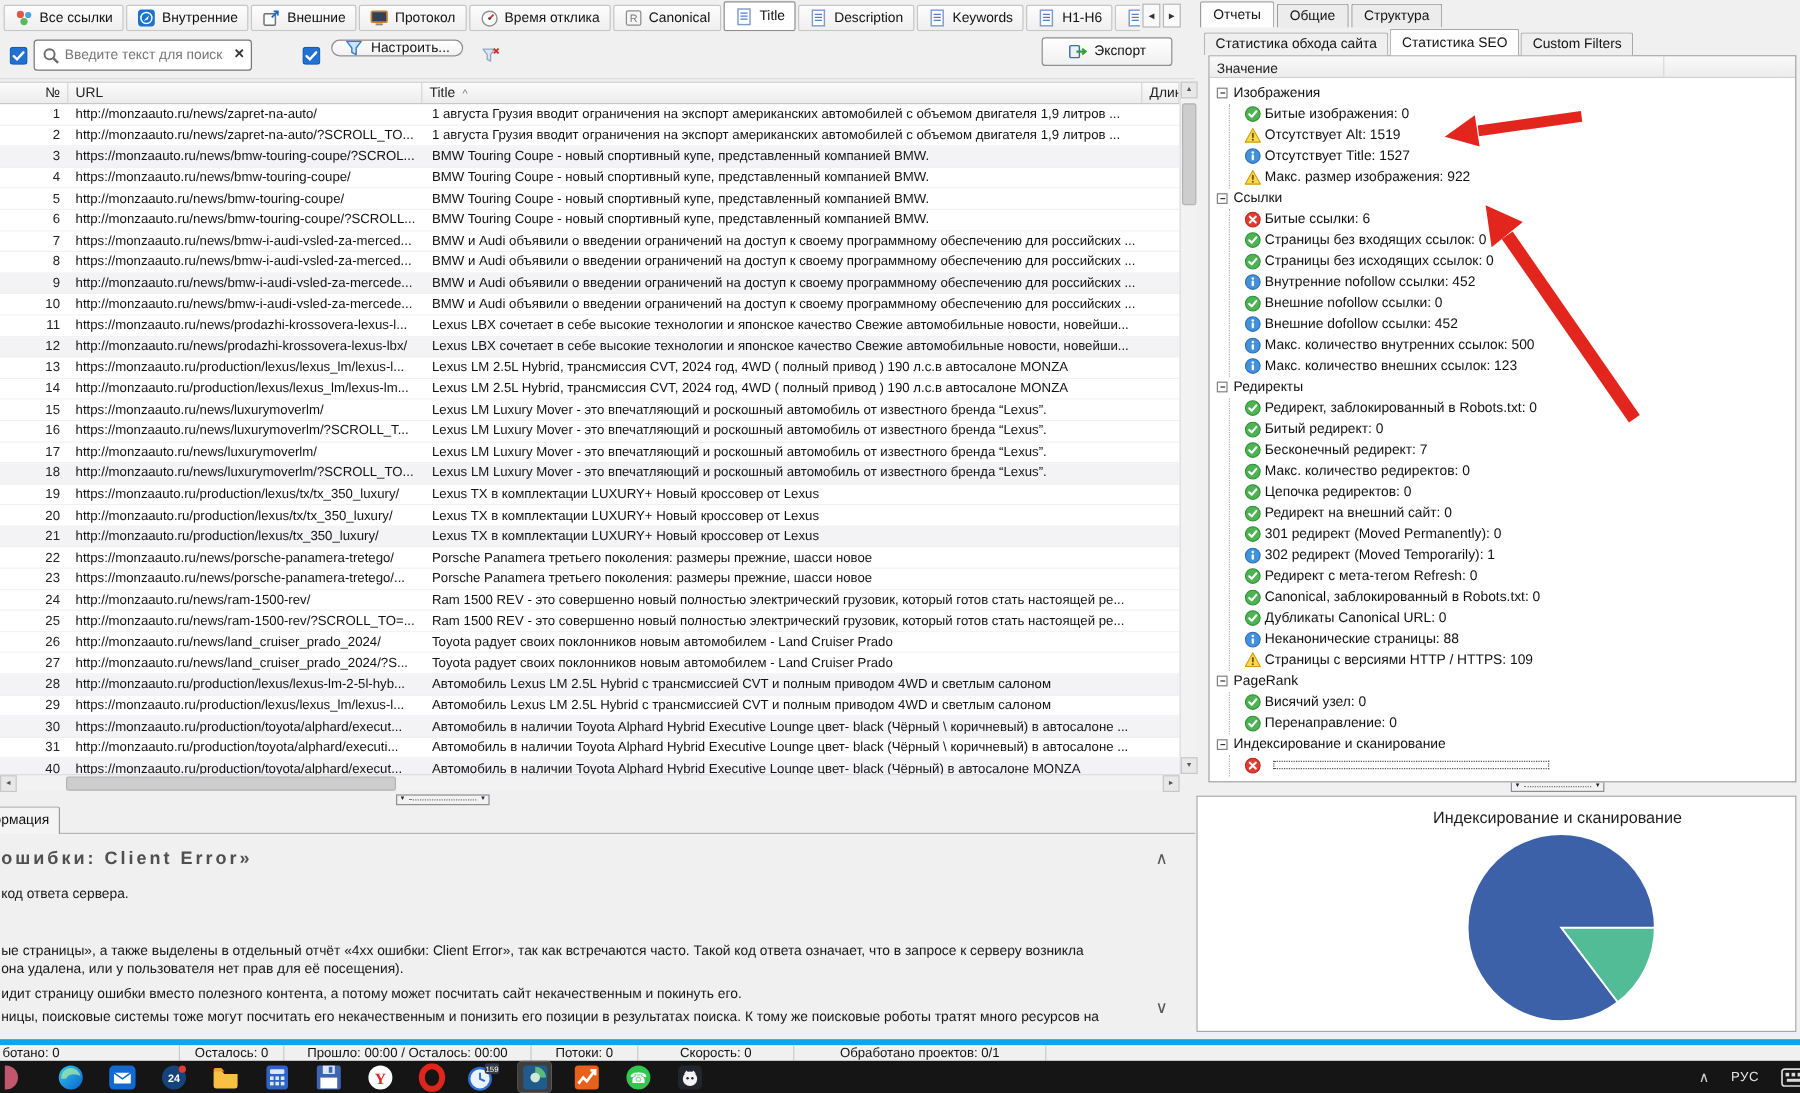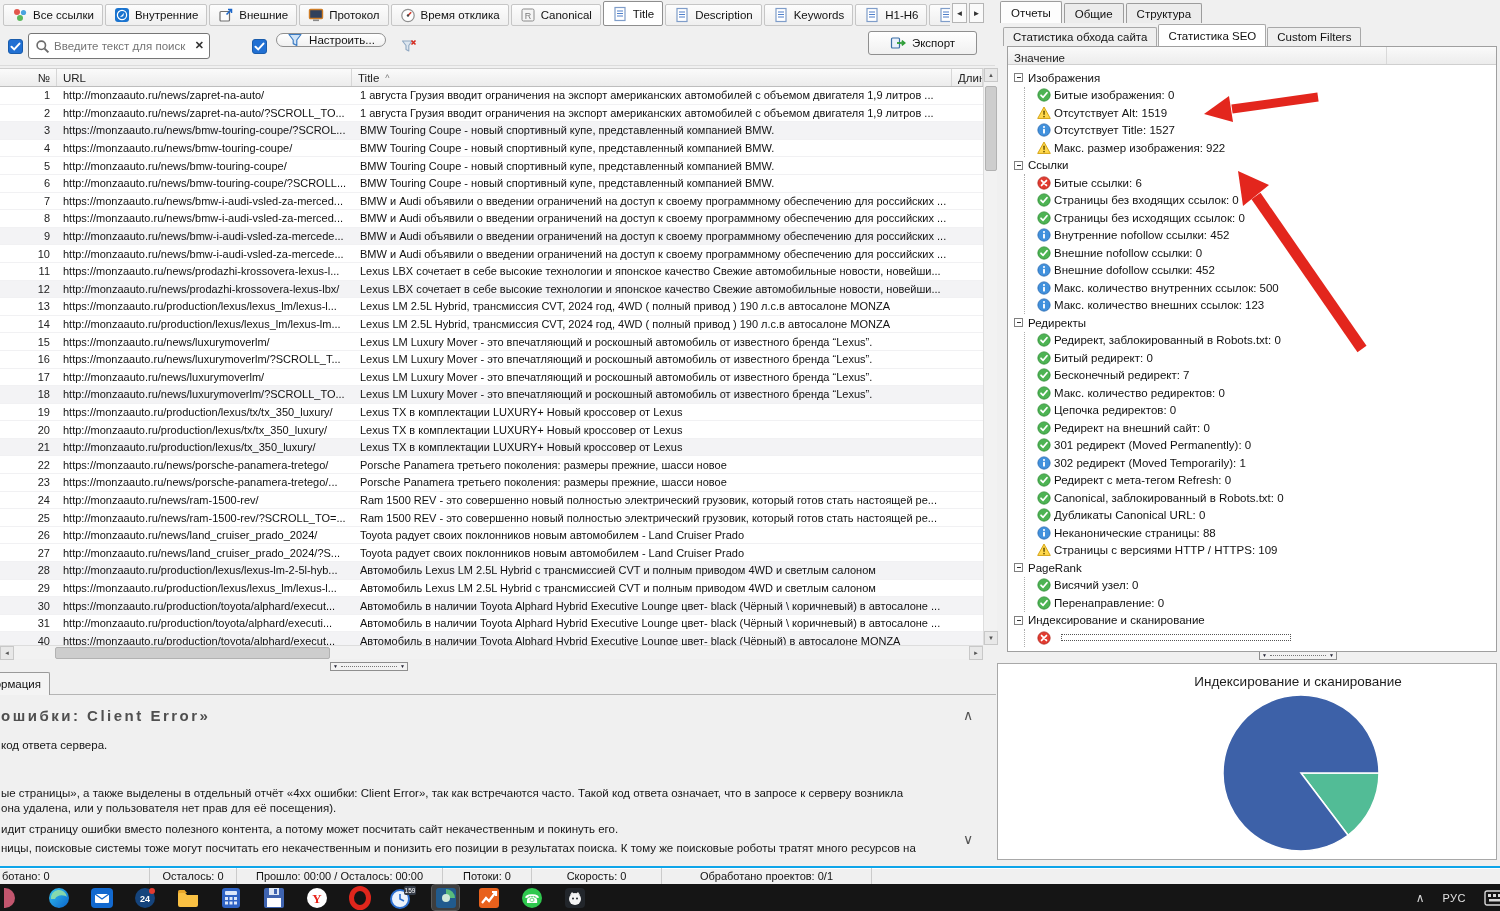--- a/index.html
+++ b/index.html
@@ -77,21 +77,21 @@
 .titem{display:flex;align-items:center;gap:3px;height:17.5px;padding-left:12px}
 .sicon{width:14px;height:14px;flex:0 0 14px}
 .marquee{width:230px;height:7px;border:1px dotted #555;margin-left:4px}
 
 #chart-panel{position:absolute;left:997px;top:663px;width:500px;height:197px;background:#fff;border:1px solid #a8a8a8}
 #chart-title{position:absolute;left:100px;top:10px;width:400px;text-align:center;font-size:13.5px;color:#1d1d1d}
 #pie{position:absolute;left:218px;top:24px}
 
 #arrows{position:absolute;left:0;top:0;pointer-events:none;z-index:40}
 
-#statusbar{position:absolute;left:0;top:866px;width:1500px;height:18px;background:#f0f0f0;border-top:2px solid #0ea5e9;box-shadow:inset 0 1px 0 #fff;display:flex;font-size:11px;color:#111}
+#statusbar{position:absolute;left:0;top:866px;width:1500px;height:18px;background:#f0f0f0;border-top:5px solid #0ea5e9;box-shadow:inset 0 1px 0 #fff;display:flex;font-size:11px;color:#111}
 .sseg{display:flex;align-items:center;justify-content:center;border-right:1px solid #cbcbcb;height:100%;white-space:nowrap}
 .sseg0{width:150px;justify-content:flex-start;padding-left:2px}
 .sseg1{width:87px}.sseg2{width:206px}.sseg3{width:89px}.sseg4{width:130px}.sseg5{width:210px}.sseg6{flex:1;border-right:none}
 
 #taskbar{position:absolute;left:0;top:884px;width:1500px;height:27px;background:#151515;display:flex;align-items:center;gap:16px;padding-left:2px}
 .task{width:27px;height:25px;display:flex;align-items:center;justify-content:center;border-radius:3px;flex:0 0 auto}
 .task.active-task{background:#3e3e3e;outline:1px solid #5a5a5a}
 #tray{position:absolute;right:-6px;top:884px;height:27px;display:flex;align-items:center;gap:18px;z-index:2}
 #tray-expand{font-size:12px;color:#d5d5d5}
 #tray-lang{font-size:11px;color:#e3e3e3;letter-spacing:.5px}

